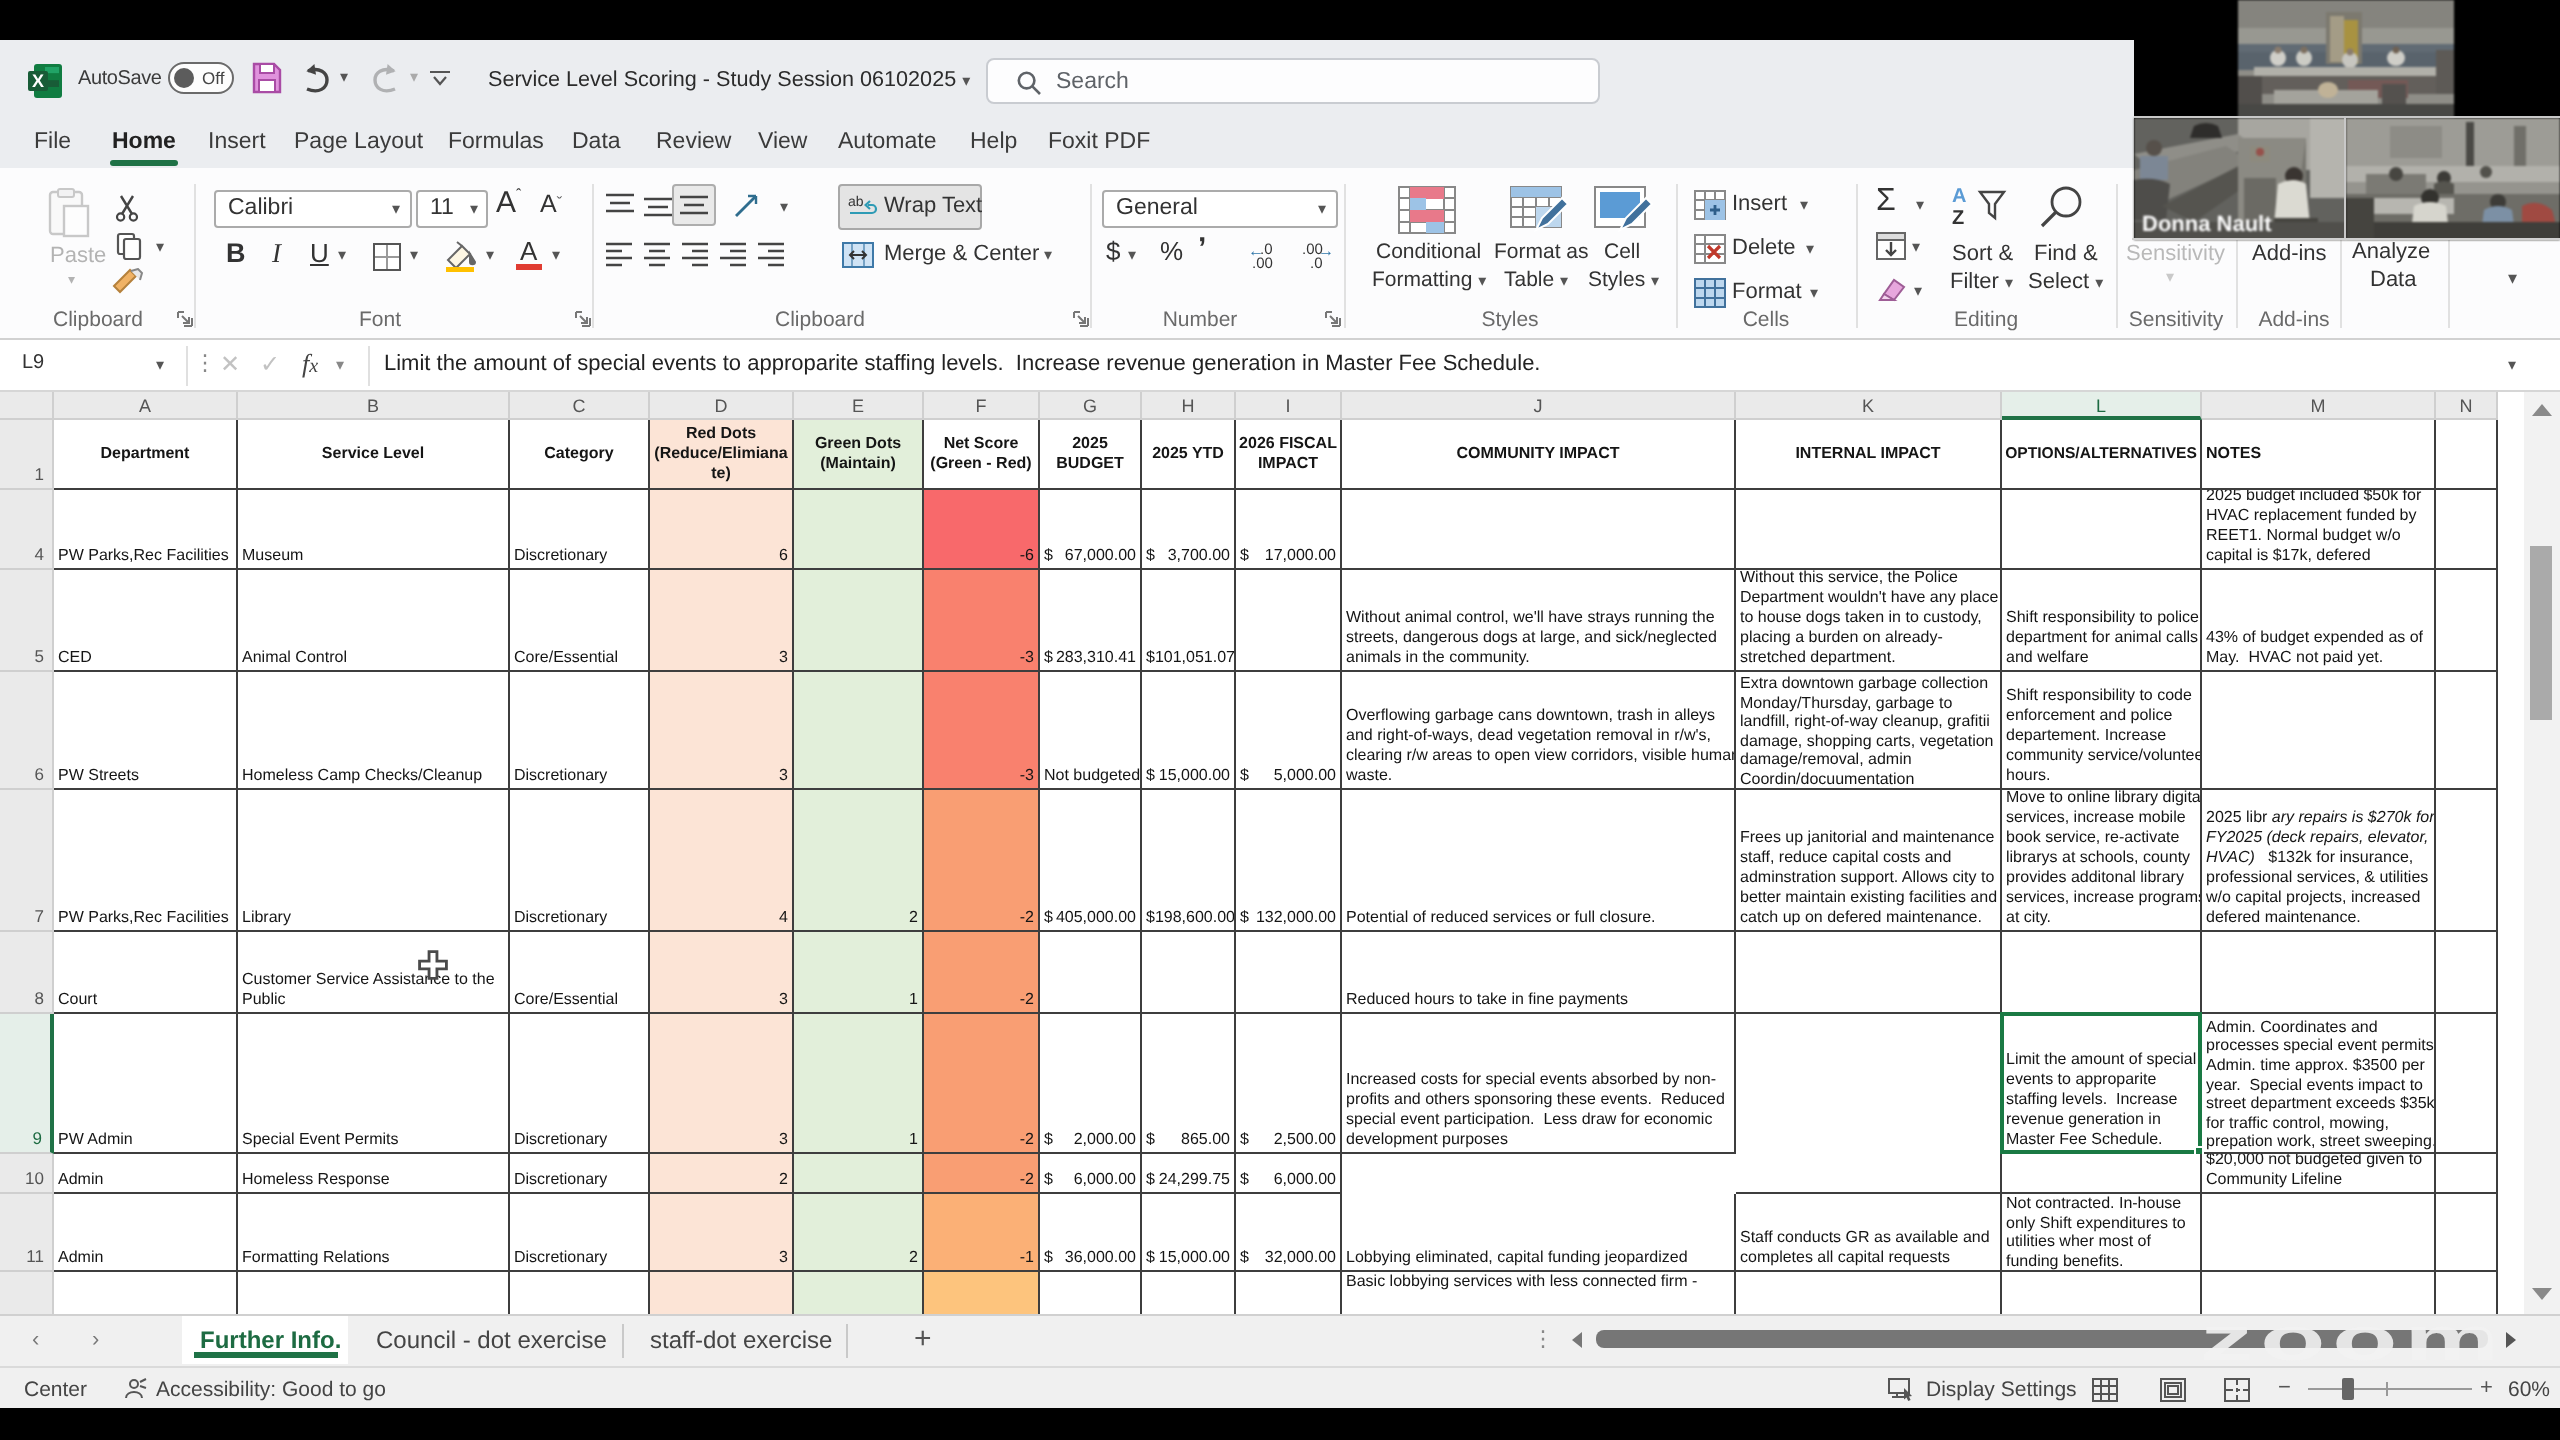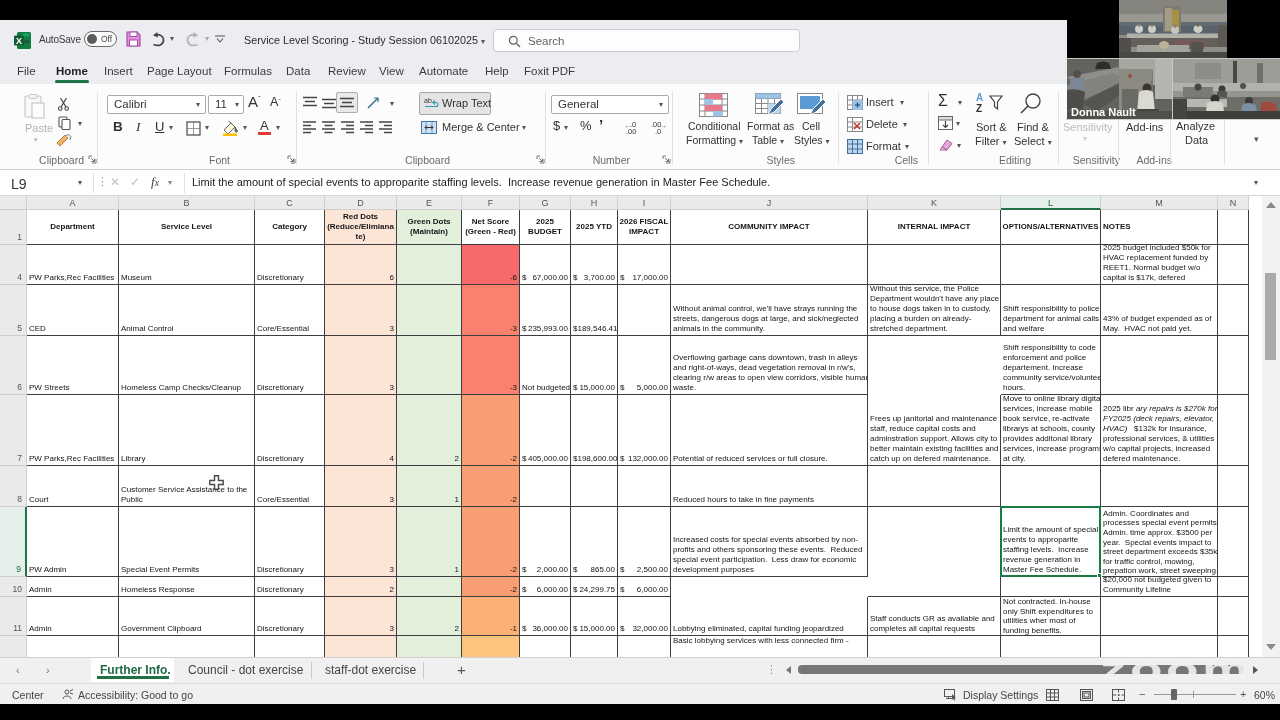--- a/index.html
+++ b/index.html
@@ -4,21 +4,21 @@
 *{margin:0;padding:0;box-sizing:border-box}
 html,body{width:1280px;height:720px;overflow:hidden;background:#000;font-family:"Liberation Sans",sans-serif}
 #stage{position:absolute;left:0;top:0;width:1280px;height:720px;background:#000}
 .abs{position:absolute}
 
 #titlebar{position:absolute;left:0;top:20px;width:1280px;height:38px;background:#ebedf0}
 #menubar{position:absolute;left:0;top:58px;width:1280px;height:26px;background:#ebedf0}
 .menuitem{position:absolute;top:7px;font-size:11.5px;color:#3b3b3b}
 #ribbon{position:absolute;left:0;top:84px;width:1280px;height:86px;background:#fcfcfd;border-bottom:1px solid #d1d1d1}
 .gdiv{position:absolute;top:8px;height:72px;width:1px;background:#e1e1e1}
-.glabel{position:absolute;top:70px;font-size:10.5px;color:#6a6a6a;text-align:right}
+.glabel{position:absolute;top:70px;font-size:10.5px;color:#6a6a6a;text-align:center}
 .rbtxt{position:absolute;font-size:11px;color:#333}
 .combo{position:absolute;border:1px solid #ababab;border-radius:2px;background:#fff;font-size:11.5px;color:#333}
 #formulabar{position:absolute;left:0;top:170px;width:1280px;height:26px;background:#fff;border-bottom:1px solid #d6d6d6}
 
 #sheet{position:absolute;left:0;top:196px;width:1262px;height:461px;background:#fff;overflow:hidden}
 .colhdr{position:absolute;top:0;height:14px;background:#eaeaea;border-right:1px solid #cfcfcf;border-bottom:1px solid #cfcfcf;font-size:9px;color:#555;text-align:center;line-height:14px}
 .rowhdr{position:absolute;left:0;width:27px;background:#eaeaea;border-right:1px solid #cfcfcf;border-bottom:1px solid #cfcfcf;font-size:8.5px;color:#555;display:flex;align-items:flex-end;justify-content:flex-end;padding:0 4px 2px 0}
 .c{position:absolute;border-right:1px solid #3e3e3e;border-bottom:1px solid #3e3e3e;font-size:8px;line-height:10px;color:#151515;display:flex;align-items:flex-end;overflow:hidden;padding:0 2px 1px 2px}
 .hd{font-weight:bold;align-items:center;justify-content:center;text-align:center}
 .nw{white-space:nowrap}
@@ -316,21 +316,21 @@
     <div class="rbtxt" style="left:1176px;top:36px">Analyze</div>
     <div class="rbtxt" style="left:1185px;top:50px">Data</div>
     <div class="glabel" style="left:1056px;width:64px">Sensitivity</div>
     <div class="glabel" style="left:1122px;width:50px">Add-ins</div>
     <div class="gdiv" style="left:1118px"></div>
     <div class="gdiv" style="left:1170px"></div>
     <div class="gdiv" style="left:1224px"></div>
     <div class="abs" style="left:1254px;top:50px;font-size:9px;color:#555">▾</div>
   </div>
   <div id="formulabar">
-    <div class="abs" style="left:11px;top:6px;font-size:14px;color:#333">L9</div>
+    <div class="abs" style="left:11px;top:6px;font-size:10px;color:#333">L9</div>
     <div class="abs" style="left:78px;top:8px;font-size:8px;color:#555">▾</div>
     <div class="abs" style="left:93px;top:3px;width:1px;height:20px;background:#e0e0e0"></div>
     <div class="abs" style="left:97px;top:5px;font-size:11px;color:#888;letter-spacing:0">⋮</div>
     <div class="abs" style="left:110px;top:5px;font-size:12px;color:#c2c2c2">✕</div>
     <div class="abs" style="left:130px;top:5px;font-size:12px;color:#c2c2c2">✓</div>
     <div class="abs" style="left:151px;top:4px;font-size:13px;font-style:italic;font-family:'Liberation Serif',serif;color:#444">f<span style="font-size:10px">x</span></div>
     <div class="abs" style="left:168px;top:8px;font-size:8px;color:#888">▾</div>
     <div class="abs" style="left:184px;top:3px;width:1px;height:20px;background:#e0e0e0"></div>
     <div class="abs" style="left:192px;top:6px;font-size:11px;color:#222;white-space:nowrap">Limit the amount of special events to approparite staffing levels.&nbsp; Increase revenue generation in Master Fee Schedule.</div>
     <div class="abs" style="left:1254px;top:8px;font-size:8px;color:#555">▾</div>
@@ -421,25 +421,25 @@
     <div class="c cN" style="top:49px;height:40px"></div>
 
     <div class="c cB" style="top:89px;height:51px">Animal Control</div>
     <div class="c cA" style="top:89px;height:51px">CED</div>
     <div class="c cC" style="top:89px;height:51px">Core/Essential</div>
     <div class="c num cD" style="top:89px;height:51px">3</div>
     <div class="c cE" style="top:89px;height:51px"></div>
     <div class="c num cF" style="top:89px;height:51px;background:#f9816e">-3</div>
     <div class="c cur cG" style="top:89px;height:51px">
         <span>$</span>
-        <span>235,993.00</span>
+        <span>283,310.41</span>
       </div>
     <div class="c cur cH" style="top:89px;height:51px">
         <span>$</span>
-        <span>189,546.41</span>
+        <span>101,051.07</span>
       </div>
     <div class="c cI" style="top:89px;height:51px"></div>
     <div class="c cJ" style="top:89px;height:51px">
         <span class="nw">Without animal control, we'll have strays running the<br>streets, dangerous dogs at large, and sick/neglected<br>animals in the community.</span>
       </div>
     <div class="c cK" style="top:89px;height:51px">
         <span class="nw">Without this service, the Police<br>Department wouldn't have any place<br>to house dogs taken in to custody,<br>placing a burden on already-<br>stretched department.</span>
       </div>
     <div class="c cL" style="top:89px;height:51px">
         <span class="nw">Shift responsibility to police<br>department for animal calls<br>and welfare</span>
@@ -461,20 +461,23 @@
     <div class="c cur cH" style="top:140px;height:59px">
         <span>$</span>
         <span>15,000.00</span>
       </div>
     <div class="c cur cI" style="top:140px;height:59px">
         <span>$</span>
         <span>5,000.00</span>
       </div>
     <div class="c cJ" style="top:140px;height:59px">
         <span class="nw">Overflowing garbage cans downtown, trash in alleys<br>and right-of-ways, dead vegetation removal in r/w's,<br>clearing r/w areas to open view corridors, visible human<br>waste.</span>
+      </div>
+    <div class="c cK" style="top:140px;height:59px;line-height:9.5px;padding-bottom:0">
+        <span class="nw">Extra downtown garbage collection<br>Monday/Thursday, garbage to<br>landfill, right-of-way cleanup, grafitii<br>damage, shopping carts, vegetation<br>damage/removal, admin<br>Coordin/docuumentation</span>
       </div>
     <div class="c cL" style="top:140px;height:59px">
         <span class="nw">Shift responsibility to code<br>enforcement and police<br>departement. Increase<br>community service/volunteer<br>hours.</span>
       </div>
     <div class="c cM" style="top:140px;height:59px"></div>
     <div class="c cN" style="top:140px;height:59px"></div>
 
     <div class="c cA" style="top:199px;height:71px">PW Parks,Rec Facilities</div>
     <div class="c cB" style="top:199px;height:71px">Library</div>
     <div class="c cC" style="top:199px;height:71px">Discretionary</div>
@@ -572,21 +575,21 @@
         <span>6,000.00</span>
       </div>
     <div class="c cK" style="top:381px;height:20px"></div>
     <div class="c cL" style="top:381px;height:20px"></div>
     <div class="c cM" style="top:381px;height:20px">
         <span class="nw">$20,000 not budgeted given to<br>Community Lifeline</span>
       </div>
     <div class="c cN" style="top:381px;height:20px"></div>
 
     <div class="c cA" style="top:401px;height:39px">Admin</div>
-    <div class="c cB" style="top:401px;height:39px">Government Clipboard</div>
+    <div class="c cB" style="top:401px;height:39px">Formatting Relations</div>
     <div class="c cC" style="top:401px;height:39px">Discretionary</div>
     <div class="c num cD" style="top:401px;height:39px">3</div>
     <div class="c num cE" style="top:401px;height:39px">2</div>
     <div class="c num cF" style="top:401px;height:39px;background:#fbb076">-1</div>
     <div class="c cur cG" style="top:401px;height:39px">
         <span>$</span>
         <span>36,000.00</span>
       </div>
     <div class="c cur cH" style="top:401px;height:39px">
         <span>$</span>

